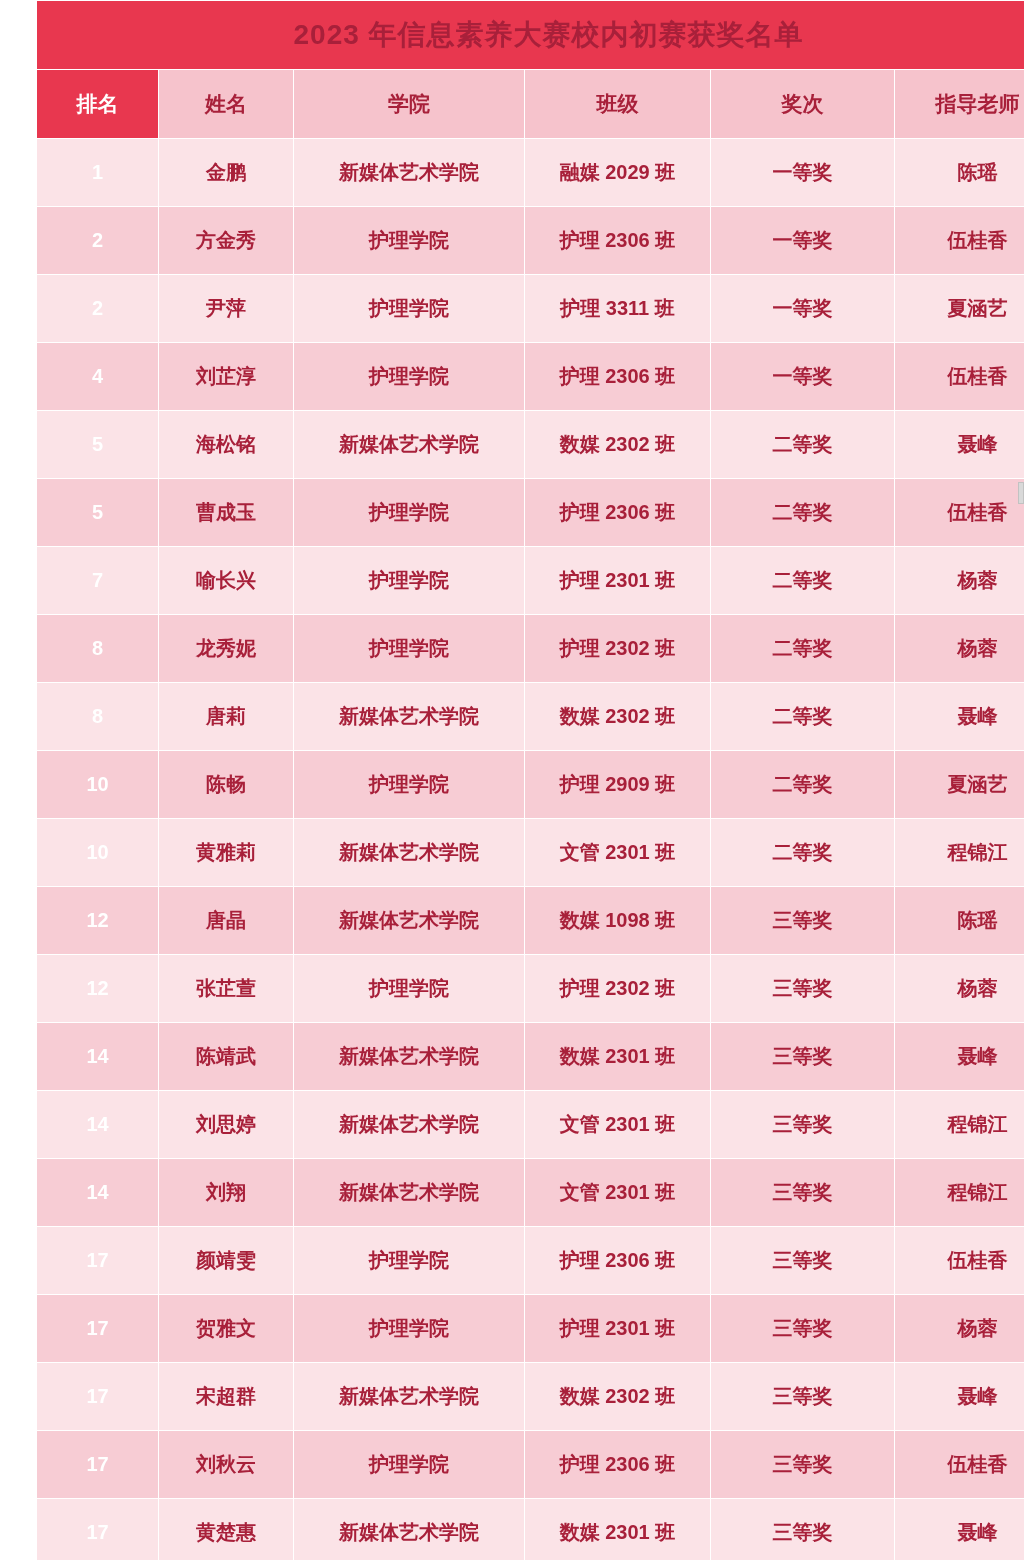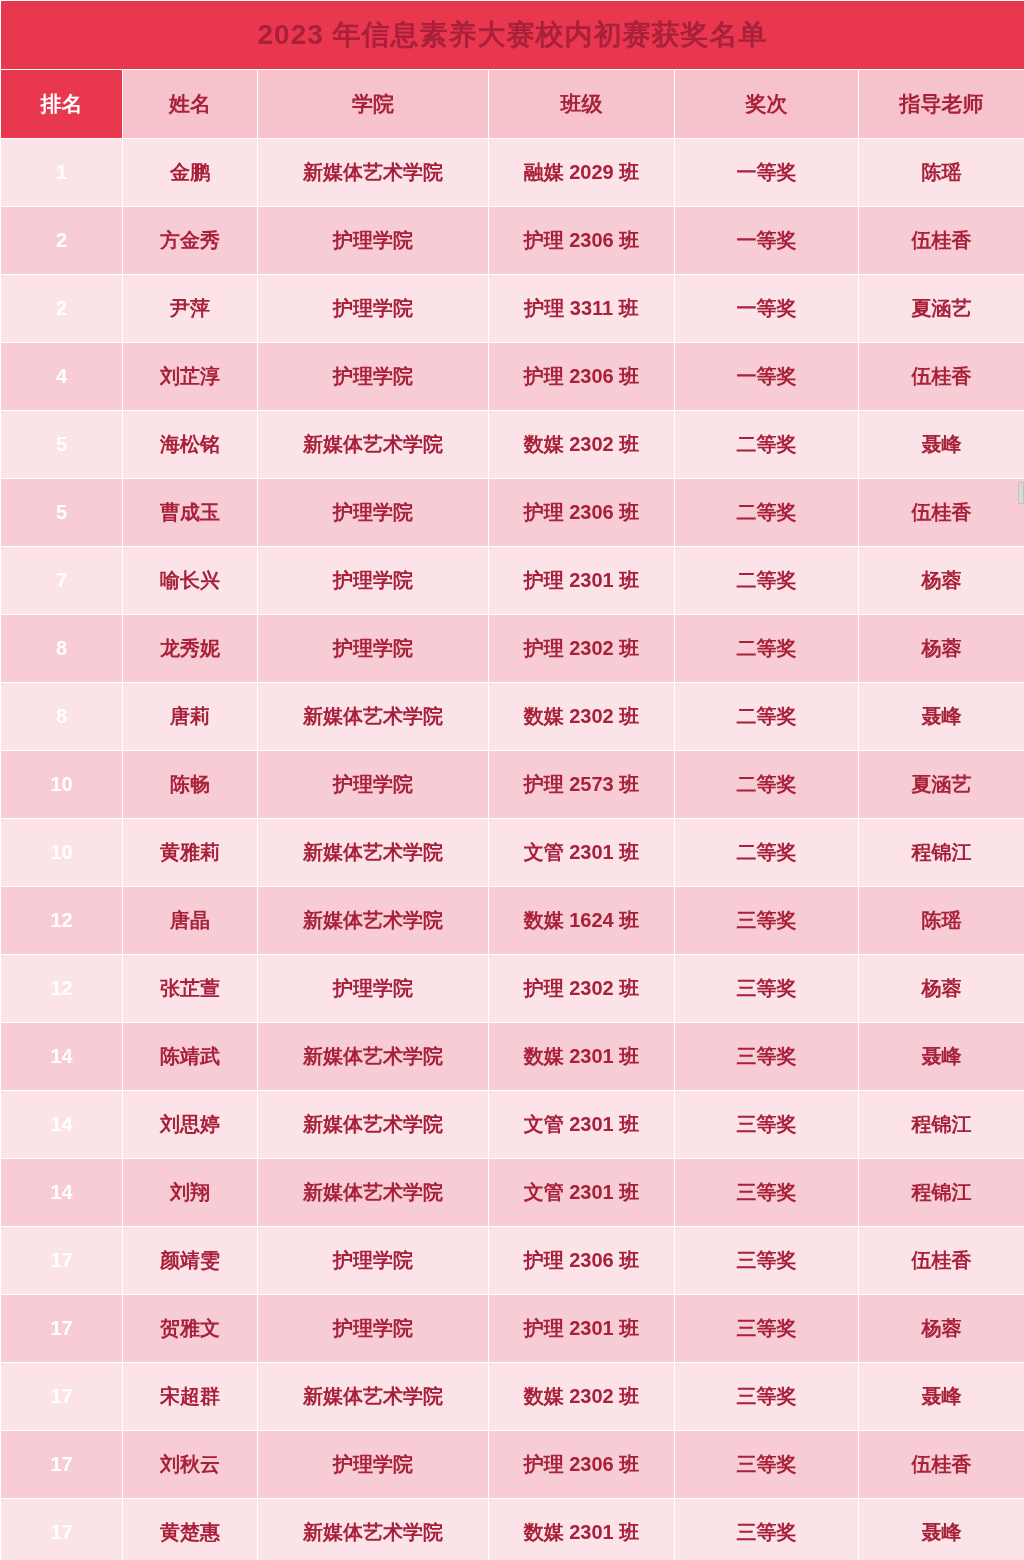--- a/index.html
+++ b/index.html
@@ -12,20 +12,21 @@
     height: 1560px;
     font-family: "Liberation Sans", "DejaVu Sans", sans-serif;
     overflow: hidden;
   }
   .sheet {
     width: 1024px;
     height: 1560px;
     box-sizing: border-box;
     position: relative;
     background: #ffffff;
+    padding-left: 36px;
   }
   table.award-table {
     width: 1024px;
     border-collapse: collapse;
     table-layout: fixed;
   }
   table.award-table td, table.award-table th {
     border: 1px solid #ffffff;
     text-align: center;
     vertical-align: middle;
@@ -185,37 +186,37 @@
         <td>唐莉</td>
         <td>新媒体艺术学院</td>
         <td>数媒 2302 班</td>
         <td>二等奖</td>
         <td>聂峰</td>
       </tr>
       <tr class="even">
         <td class="rank">10</td>
         <td>陈畅</td>
         <td>护理学院</td>
-        <td>护理 2573 班</td>
+        <td>护理 2909 班</td>
         <td>二等奖</td>
         <td>夏涵艺</td>
       </tr>
       <tr class="odd">
         <td class="rank">10</td>
         <td>黄雅莉</td>
         <td>新媒体艺术学院</td>
         <td>文管 2301 班</td>
         <td>二等奖</td>
         <td>程锦江</td>
       </tr>
       <tr class="even">
         <td class="rank">12</td>
         <td>唐晶</td>
         <td>新媒体艺术学院</td>
-        <td>数媒 1624 班</td>
+        <td>数媒 1098 班</td>
         <td>三等奖</td>
         <td>陈瑶</td>
       </tr>
       <tr class="odd">
         <td class="rank">12</td>
         <td>张芷萱</td>
         <td>护理学院</td>
         <td>护理 2302 班</td>
         <td>三等奖</td>
         <td>杨蓉</td>

